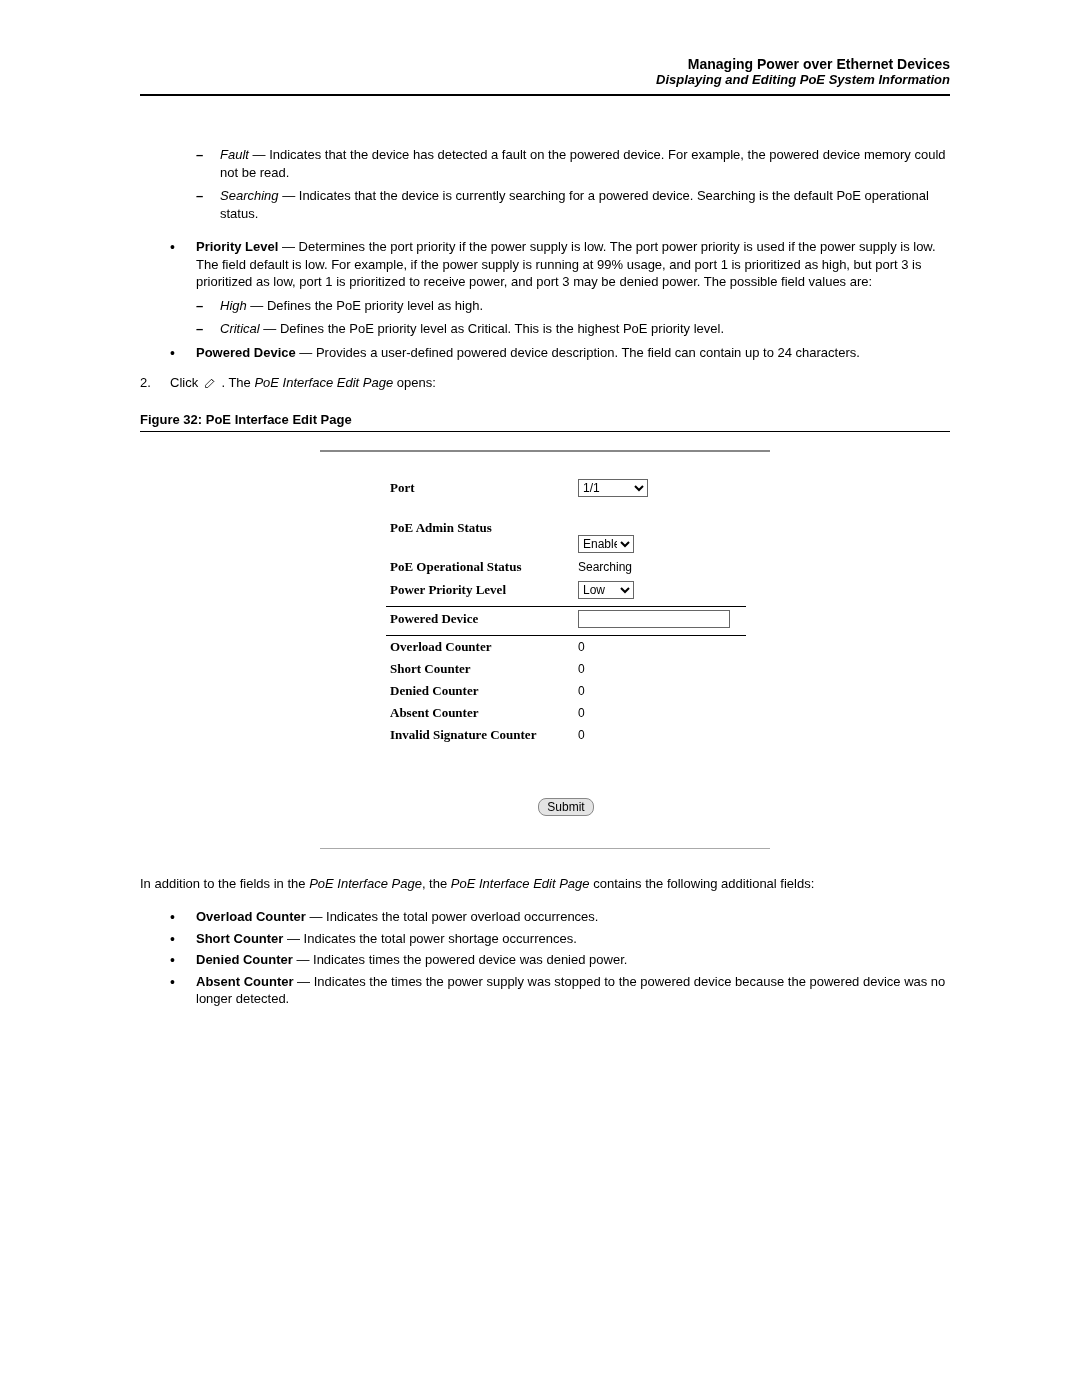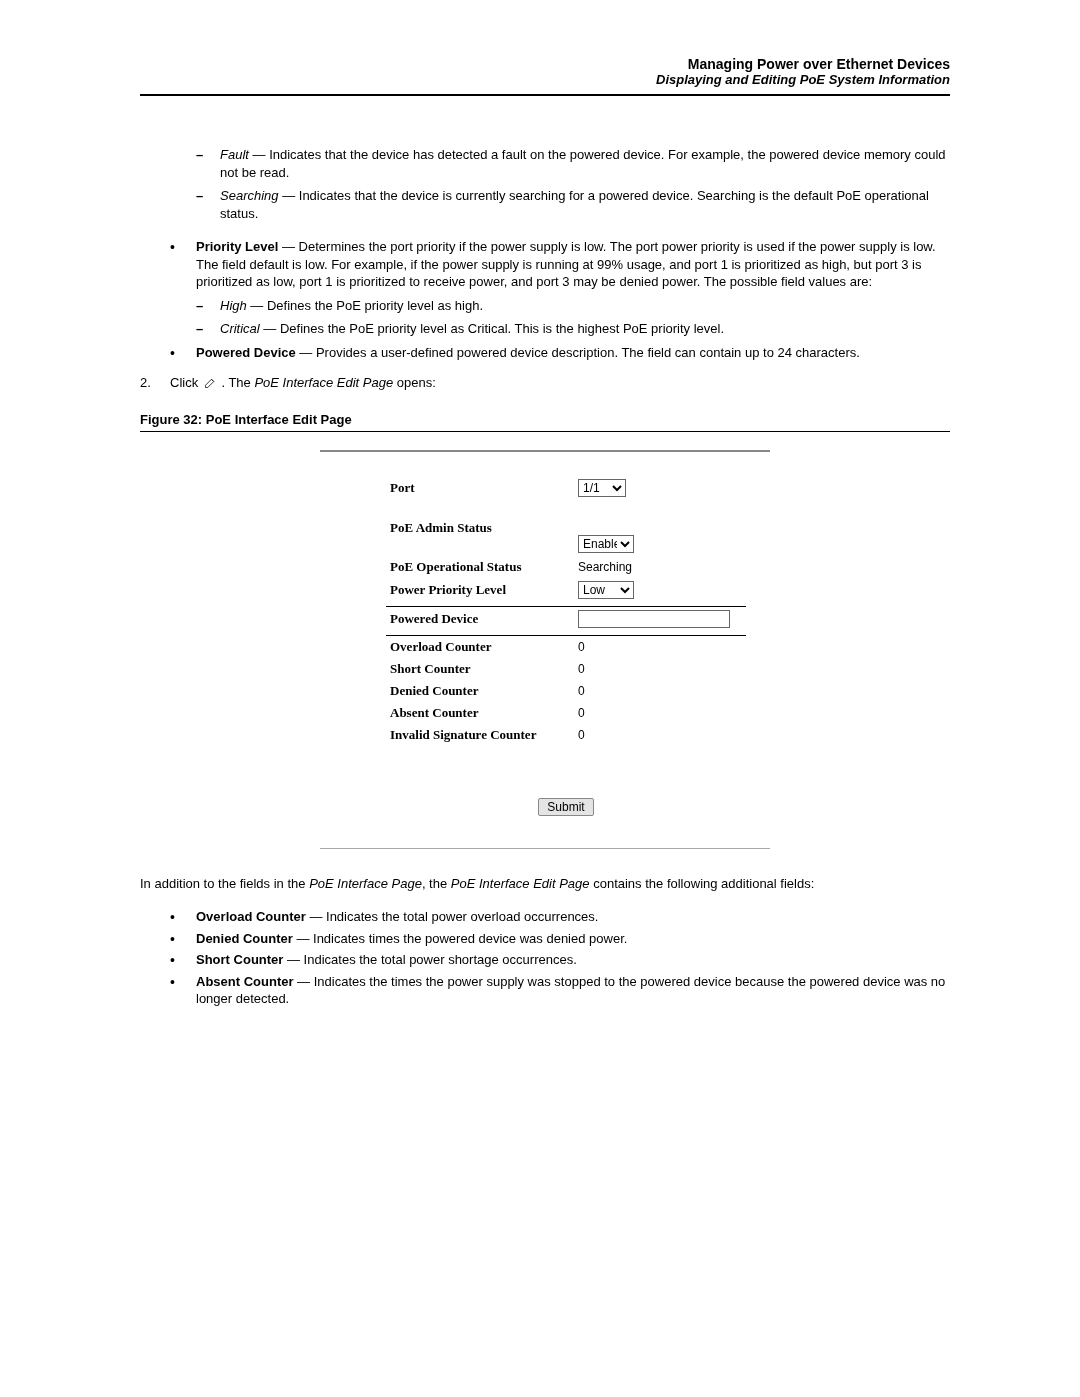--- a/index.html
+++ b/index.html
@@ -128,35 +128,35 @@
     padding: 0;
     height: 4px;
   }
   .figure select, .figure input[type=text] {
     font-family: Arial, sans-serif;
     font-size: 12px;
     background: #fff;
     border: 1px solid #666;
     box-sizing: border-box;
   }
-  .figure select.port { width: 48px; }
+  .figure select.port { width: 70px; }
   .figure select.admin { width: 56px; margin-top: 32px; }
   .figure select.prio { width: 56px; }
   .figure input.pd { width: 152px; height: 18px; }
   .submit-row {
     text-align: center;
     margin-top: 52px;
   }
   .submit-btn {
     font-family: Arial, sans-serif;
     font-size: 12px;
     padding: 1px 8px;
     background: #e4e4e4;
     border: 1px solid #888;
-    border-radius: 2px;
+    border-radius: 8px;
   }
   .footer {
     border-top: 1px solid #000;
     margin-top: 120px;
     padding-top: 6px;
     text-align: center;
     font-size: 11px;
   }
   .para {
     margin: 6px 0 10px 0;
@@ -283,18 +283,18 @@
       </div>
     </div>
   </div>
 
   <p class="para">
     <span>In addition to the fields in the </span><span class="ital">PoE Interface Page</span><span>, the </span><span class="ital">PoE Interface Edit Page</span><span> contains the following additional fields:</span>
   </p>
 
   <ul class="bullet">
     <li><span class="bold">Overload Counter</span><span> — Indicates the total power overload occurrences.</span></li>
+    <li><span class="bold">Short Counter</span><span> — Indicates the total power shortage occurrences.</span></li>
     <li><span class="bold">Denied Counter</span><span> — Indicates times the powered device was denied power.</span></li>
-    <li><span class="bold">Short Counter</span><span> — Indicates the total power shortage occurrences.</span></li>
     <li><span class="bold">Absent Counter</span><span> — Indicates the times the power supply was stopped to the powered device because the powered device was no longer detected.</span></li>
   </ul>
 
 </div>
 
 </body></html>

